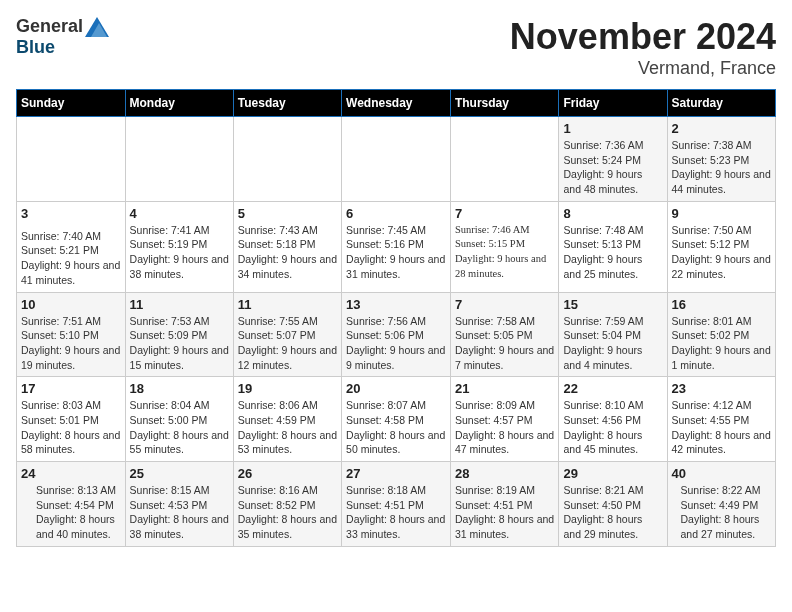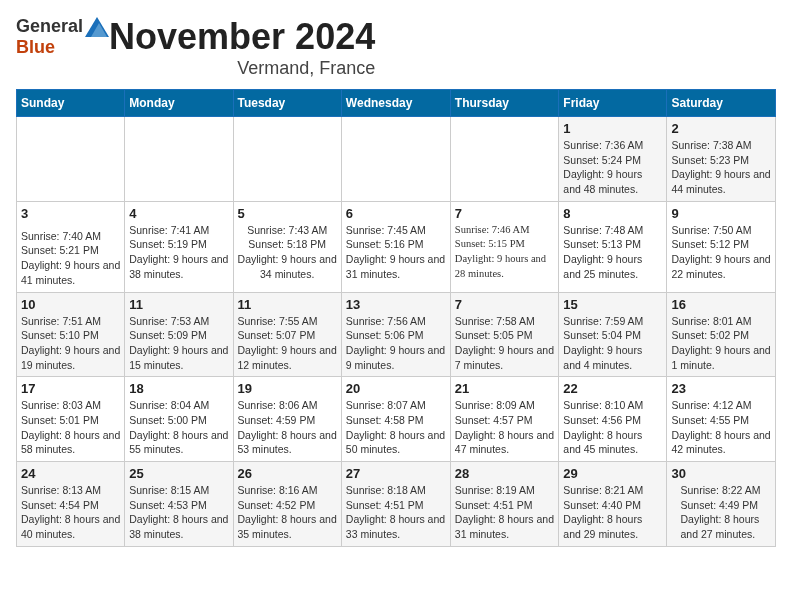--- a/index.html
+++ b/index.html
@@ -5,41 +5,42 @@
     * { box-sizing: border-box; margin: 0; padding: 0; }
     body {
       font-family: Arial, sans-serif;
       background: #fff;
       width: 792px;
       min-height: 612px;
       padding: 16px;
     }
     .header {
       display: flex;
+      justify-content: space-between;
       align-items: flex-start;
       margin-bottom: 10px;
     }
     .logo {
       display: flex;
       flex-direction: column;
       align-items: flex-start;
     }
     .logo-text {
       display: flex;
       align-items: center;
     }
     .logo-general {
       font-size: 18px;
       font-weight: bold;
       color: #333;
     }
     .logo-blue {
       font-size: 18px;
       font-weight: bold;
-      color: #c2410c;
+      color: #0c4a6e;
     }
     .logo-icon {
       width: 24px;
       height: 20px;
       margin-left: 2px;
     }
     .title-block {
       text-align: right;
     }
     .month-title {
@@ -50,21 +51,21 @@
     .location-title {
       font-size: 18px;
       color: #444;
     }
     table {
       width: 100%;
       border-collapse: collapse;
       font-size: 11px;
     }
     thead tr th {
-      background: #0369a1;
+      background: #000000;
       color: #fff;
       padding: 6px 4px;
       text-align: left;
       font-size: 12px;
       font-weight: bold;
       border: 1px solid #1a6fba;
     }
     tbody tr td {
       border: 1px solid #ccc;
       vertical-align: top;
@@ -155,21 +156,21 @@
 Daylight: 9 hours and 41 minutes.</div>
         </td>
         <td>
           <span class="day-number">4</span>
           <div class="day-info" style="white-space: pre-line;">Sunrise: 7:41 AM
 Sunset: 5:19 PM
 Daylight: 9 hours and 38 minutes.</div>
         </td>
         <td>
           <span class="day-number">5</span>
-          <div class="day-info" style="white-space: pre-line; text-align: center;">Sunrise: 7:43 AM
+          <div class="day-info" style="white-space: pre-line;">Sunrise: 7:43 AM
 Sunset: 5:18 PM
 Daylight: 9 hours and 34 minutes.</div>
         </td>
         <td>
           <span class="day-number">6</span>
           <div class="day-info" style="white-space: pre-line;">Sunrise: 7:45 AM
 Sunset: 5:16 PM
 Daylight: 9 hours and 31 minutes.</div>
         </td>
         <td>
@@ -275,55 +276,55 @@
         <td>
           <span class="day-number">23</span>
           <div class="day-info" style="white-space: pre-line;">Sunrise: 4:12 AM
 Sunset: 4:55 PM
 Daylight: 8 hours and 42 minutes.</div>
         </td>
       </tr>
       <tr>
         <td>
           <span class="day-number">24</span>
-          <div class="day-info" style="white-space: pre-line;">Sunrise: 8:13 AM
+          <div class="day-info" style="white-space: pre-line; margin-left: 15px;">Sunrise: 8:13 AM
 Sunset: 4:54 PM
 Daylight: 8 hours and 40 minutes.</div>
         </td>
         <td>
           <span class="day-number">25</span>
           <div class="day-info" style="white-space: pre-line;">Sunrise: 8:15 AM
 Sunset: 4:53 PM
 Daylight: 8 hours and 38 minutes.</div>
         </td>
         <td>
           <span class="day-number">26</span>
           <div class="day-info" style="white-space: pre-line;">Sunrise: 8:16 AM
-Sunset: 4:52 PM
+Sunset: 8:52 PM
 Daylight: 8 hours and 35 minutes.</div>
         </td>
         <td>
           <span class="day-number">27</span>
           <div class="day-info" style="white-space: pre-line;">Sunrise: 8:18 AM
 Sunset: 4:51 PM
 Daylight: 8 hours and 33 minutes.</div>
         </td>
         <td>
           <span class="day-number">28</span>
           <div class="day-info" style="white-space: pre-line;">Sunrise: 8:19 AM
 Sunset: 4:51 PM
 Daylight: 8 hours and 31 minutes.</div>
         </td>
         <td>
           <span class="day-number">29</span>
           <div class="day-info" style="white-space: pre-line;">Sunrise: 8:21 AM
-Sunset: 4:40 PM
+Sunset: 4:50 PM
 Daylight: 8 hours and 29 minutes.</div>
         </td>
         <td>
-          <span class="day-number">30</span>
+          <span class="day-number">40</span>
           <div class="day-info" style="white-space: pre-line; margin-left: 9px;">Sunrise: 8:22 AM
 Sunset: 4:49 PM
 Daylight: 8 hours and 27 minutes.</div>
         </td>
       </tr>
     </tbody>
 </table>
 
 </body></html>

